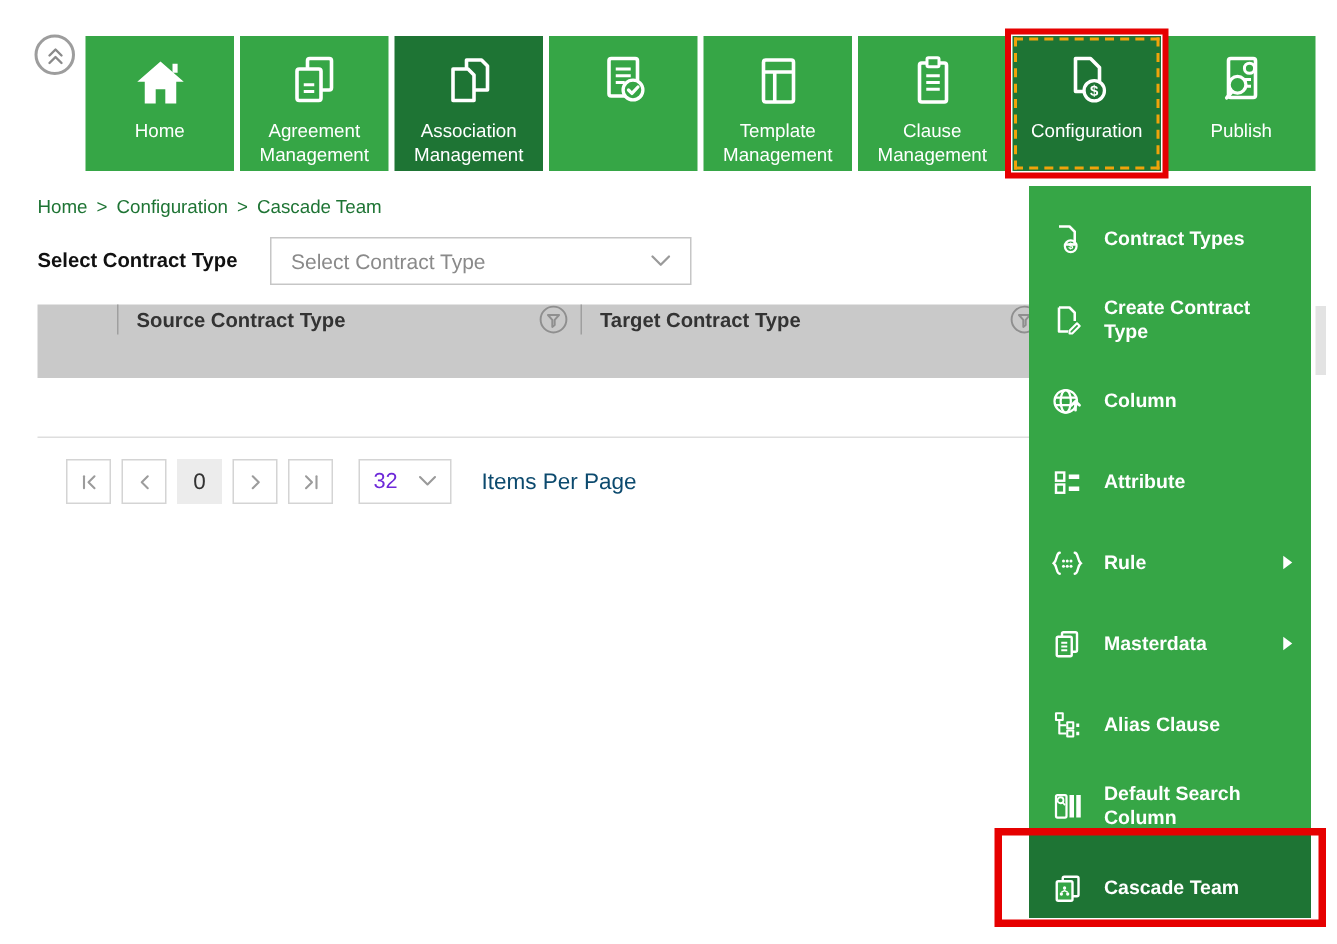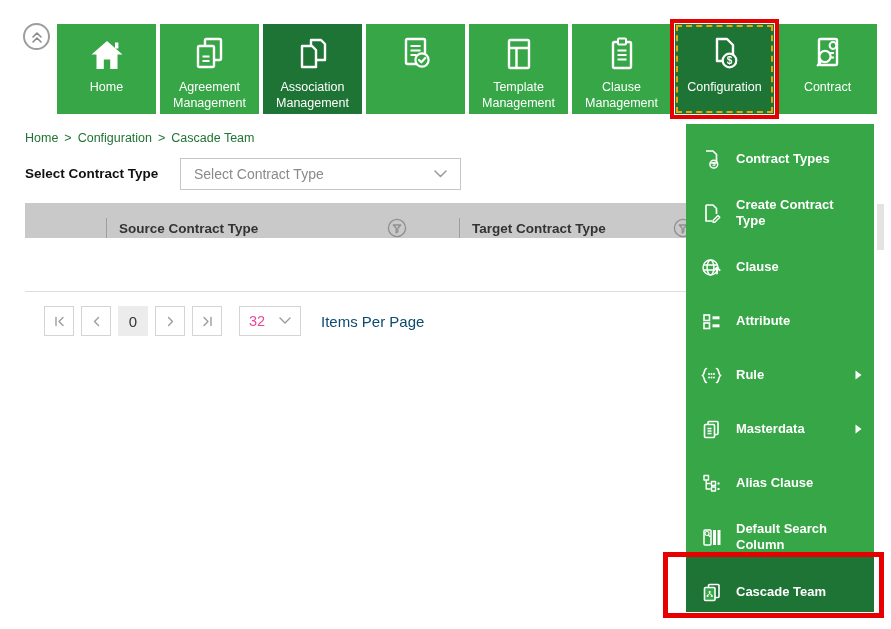--- a/index.html
+++ b/index.html
@@ -29,34 +29,34 @@
   
   .breadcrumb{position:absolute;left:25px;top:131px;font-size:12.5px;color:var(--dark-green);display:flex;gap:6px;align-items:center;}
   .breadcrumb a{color:var(--dark-green);text-decoration:none;cursor:pointer;}
   
   .select-label{position:absolute;left:25px;top:166px;font-size:13.5px;font-weight:bold;color:#111;}
   .dropdown{position:absolute;left:180px;top:158px;width:281px;height:32px;border:1px solid #c6c6c6;background:#fff;
     display:flex;align-items:center;justify-content:space-between;padding:0 13px;cursor:pointer;}
   .dropdown .ph{color:#8a8a8a;font-size:14px;}
   
   .grid{position:absolute;left:25px;top:203px;width:676px;}
-  .thead{height:35px;background:var(--header-gray);display:flex;align-items:flex-end;padding-left:28px;}
+  .thead{height:49px;background:var(--header-gray);display:flex;align-items:flex-start;}
   .th-blank{width:53px;}
   .th{display:flex;align-items:center;justify-content:space-between;border-left:1px solid #9f9f9f;
      padding:0 8px 0 12px;font-size:13.5px;font-weight:bold;color:#333;cursor:pointer;}
   .th.src{width:309px;}
-  .th.tgt{flex:1;margin-left:44px;}
+  .th.tgt{flex:1;}
   .tbody-row{height:40px;background:#fff;}
   .pager-sep{position:absolute;left:25px;top:291px;width:849px;height:1px;background:#dedede;}
   
   .pager{position:absolute;left:44px;top:306px;display:flex;align-items:center;gap:7px;}
   .pbtn{width:30px;height:30px;border:1px solid #d4d4d4;background:#fff;display:flex;align-items:center;justify-content:center;cursor:pointer;padding:0;}
   .pbtn.current{border:1px solid #ececec;background:#ececec;color:#333;font-size:15px;cursor:default;}
   .psize{width:62px;height:30px;border:1px solid #d4d4d4;background:#fff;display:flex;align-items:center;
-    justify-content:space-between;padding:0 9px;color:#ec4899;font-size:14.5px;margin-left:10px;cursor:pointer;}
+    justify-content:space-between;padding:0 9px;color:#6d28d9;font-size:14.5px;margin-left:10px;cursor:pointer;}
   .plabel{margin-left:13px;font-size:15px;color:#0c4a6e;}
   
   .scrollbar{position:absolute;left:877px;top:204px;width:7px;height:46px;background:#e3e3e3;cursor:pointer;}
   
   .menu{position:absolute;left:686px;top:124px;width:188px;height:488px;background:var(--green);z-index:5;
     display:flex;flex-direction:column;}
   .mitem{height:54px;display:flex;align-items:center;gap:13px;padding:16px 10px 0 13px;color:#fff;position:relative;cursor:pointer;flex:none;}
   .micon{width:24px;display:flex;justify-content:center;flex:none;}
   .mlabel{font-size:13px;font-weight:600;line-height:1.25;flex:1;}
   .marrow{flex:none;margin-right:2px;}
@@ -156,21 +156,21 @@
   <div class="tile">
     <span class="ticon">
       <svg width="44" height="44" viewBox="0 0 44 44" fill="none" stroke="#fff" stroke-width="2.4" stroke-linejoin="round">
         <rect x="13" y="6" width="18" height="26" rx="1.5"></rect>
         <circle class="mask" cx="27" cy="12.5" r="3.4" stroke="#fff" stroke-width="2"></circle>
         <path d="M24 20 h4 M24 24.5 h4" stroke-width="2"></path>
         <circle class="mask" cx="19" cy="23.5" r="5.6" stroke="#fff" stroke-width="2.2"></circle>
         <path d="M15 28.5 l-3.2 3.8" stroke-width="2.4" stroke-linecap="round"></path>
       </svg>
     </span>
-    <span class="tlabel">Contract</span>
+    <span class="tlabel">Publish</span>
   </div>
 </div>
 
 <div class="breadcrumb">
   <a>Home</a>
   <span>&gt;</span>
   <a>Configuration</a>
   <span>&gt;</span>
   <a>Cascade Team</a>
 </div>
@@ -282,21 +282,21 @@
 
   <div class="mitem">
     <span class="micon">
       <svg width="23" height="23" viewBox="0 0 23 23" fill="none" stroke="#fff" stroke-width="1.5" stroke-linejoin="round">
         <circle cx="10.5" cy="11.5" r="7.5"></circle>
         <ellipse cx="10.5" cy="11.5" rx="3.4" ry="7.5"></ellipse>
         <path d="M3.4 9 h14.2 M3.4 14 h10"></path>
         <path d="M17 17.5 v-6 m-2.7 2.7 L17 11.5 l2.7 2.7" stroke-width="1.8" stroke-linecap="round"></path>
       </svg>
     </span>
-    <span class="mlabel">Clause</span>
+    <span class="mlabel">Column</span>
   </div>
 
   <div class="mitem">
     <span class="micon">
       <svg width="23" height="23" viewBox="0 0 23 23" fill="none" stroke="#fff">
         <rect x="4" y="5" width="5.5" height="5.5" stroke-width="1.6"></rect>
         <path d="M12.5 7.8 H19.5" stroke-width="3"></path>
         <rect x="4" y="13" width="5.5" height="5.5" stroke-width="1.6"></rect>
         <path d="M12.5 15.8 H19.5" stroke-width="3"></path>
       </svg>

